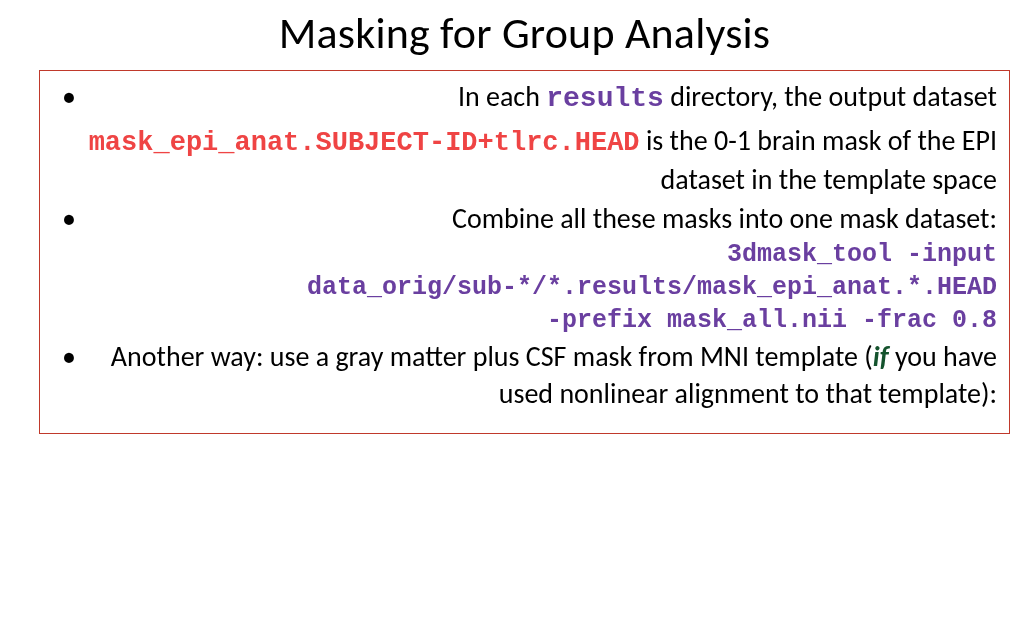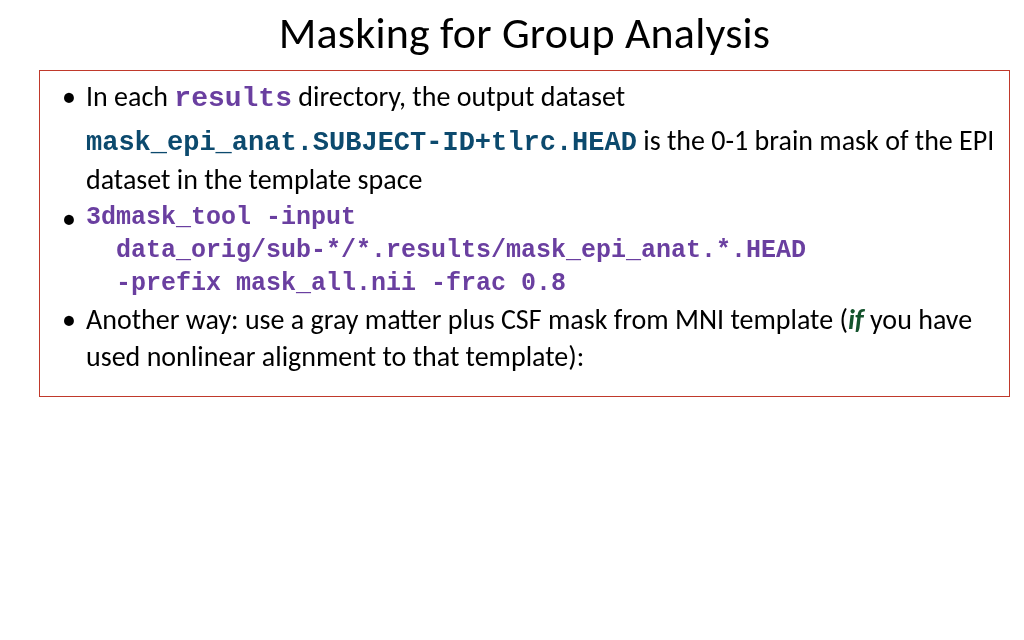--- a/index.html
+++ b/index.html
@@ -35,20 +35,21 @@
     list-style: none;
     padding-left: 0;
   }
   ul.bullets > li {
     position: relative;
     padding-left: 34px;
     font-size: 28px;
     line-height: 1.32;
     color: #000;
     margin-bottom: 2px;
+    text-align: right;
   }
   ul.bullets > li::before {
     content: "•";
     position: absolute;
     left: 10px;
     top: 0;
     font-size: 28px;
     color: #000;
   }
   .code {
@@ -62,21 +63,21 @@
     color: #6a3fa0;
     font-size: 25px;
     line-height: 1.32;
     display: block;
     white-space: pre;
     margin-top: 0px;
   }
   .inline-filename {
     font-family: "Courier New", Courier, monospace;
     font-weight: bold;
-    color: #0c4a6e;
+    color: #ef4444;
     font-size: 27px;
   }
   .if-em {
     color: #14532d;
     font-style: italic;
     font-weight: bold;
   }
   .sub-line {
     display: block;
     font-size: 28px;
@@ -94,20 +95,21 @@
     <ul class="bullets">
 
       <li>
         <span>In each </span><span class="code">results</span><span> directory, the output dataset</span>
         <span class="sub-line">
           <span class="inline-filename">mask_epi_anat.SUBJECT-ID+tlrc.HEAD</span><span> is the 0-1 brain mask of the EPI dataset in the template space</span>
         </span>
       </li>
 
       <li>
+        <span>Combine all these masks into one mask dataset:</span>
         <span class="code-block">3dmask_tool -input
   data_orig/sub-*/*.results/mask_epi_anat.*.HEAD
   -prefix mask_all.nii -frac 0.8</span>
       </li>
 
       <li>
         <span>Another way: use a gray matter plus CSF mask from MNI template (</span><span class="if-em">if</span><span> you have used nonlinear alignment to that template):</span>
       </li>
 
     </ul>

